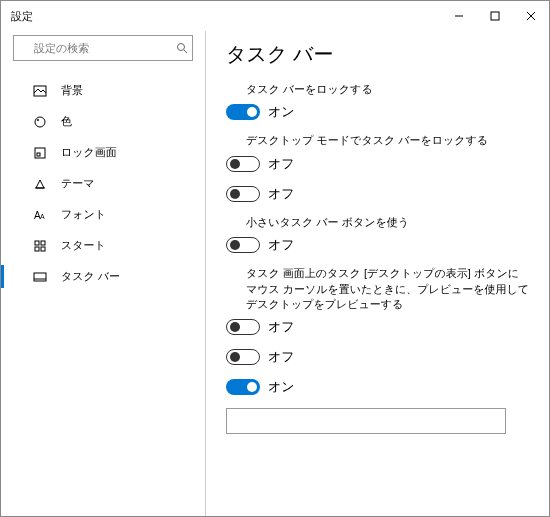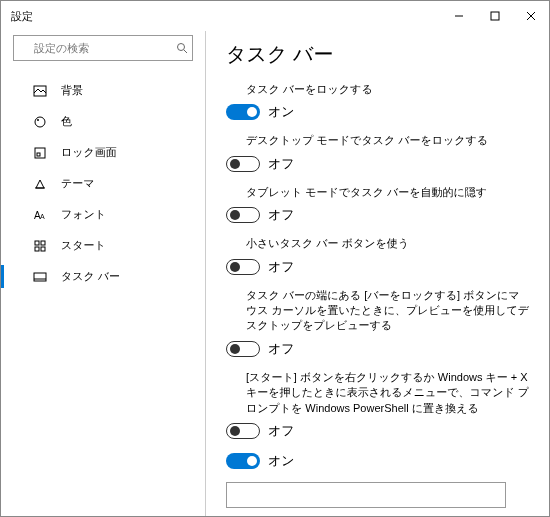--- a/index.html
+++ b/index.html
@@ -150,48 +150,46 @@
         <div class="setting-block">
           <div class="setting-label">デスクトップ モードでタスク バーをロックする</div>
           <div class="toggle-row">
             <div class="toggle off">
               <div class="knob"></div>
             </div>
             <span class="toggle-text">オフ</span>
           </div>
         </div>
         <div class="setting-block">
-          <div class="setting-label">タブレット モードでタスク バーを自動的に隠す</div>
           <div class="toggle-row">
             <div class="toggle off">
               <div class="knob"></div>
             </div>
             <span class="toggle-text">オフ</span>
           </div>
         </div>
         <div class="setting-block">
           <div class="setting-label">小さいタスク バー ボタンを使う</div>
           <div class="toggle-row">
             <div class="toggle off">
               <div class="knob"></div>
             </div>
             <span class="toggle-text">オフ</span>
           </div>
         </div>
         <div class="setting-block">
-          <div class="setting-label">タスク バーの端にある [バーをロックする] ボタンにマウス カーソルを置いたときに、プレビューを使用してデスクトップをプレビューする</div>
-          <div class="toggle-row">
-            <div class="toggle off">
-              <div class="knob"></div>
-            </div>
-            <span class="toggle-text">オフ</span>
-          </div>
-        </div>
-        <div class="setting-block">
-          <div class="setting-label">[スタート] ボタンを右クリックするか Windows キー + X キーを押したときに表示されるメニューで、コマンド プロンプトを Windows PowerShell に置き換える</div>
+          <div class="setting-label">タスク 画面上のタスク [デスクトップの表示] ボタンにマウス カーソルを置いたときに、プレビューを使用してデスクトップをプレビューする</div>
+          <div class="toggle-row">
+            <div class="toggle off">
+              <div class="knob"></div>
+            </div>
+            <span class="toggle-text">オフ</span>
+          </div>
+        </div>
+        <div class="setting-block">
           <div class="toggle-row">
             <div class="toggle off">
               <div class="knob"></div>
             </div>
             <span class="toggle-text">オフ</span>
           </div>
         </div>
         <div class="setting-block">
           <div class="toggle-row">
             <div class="toggle on">

